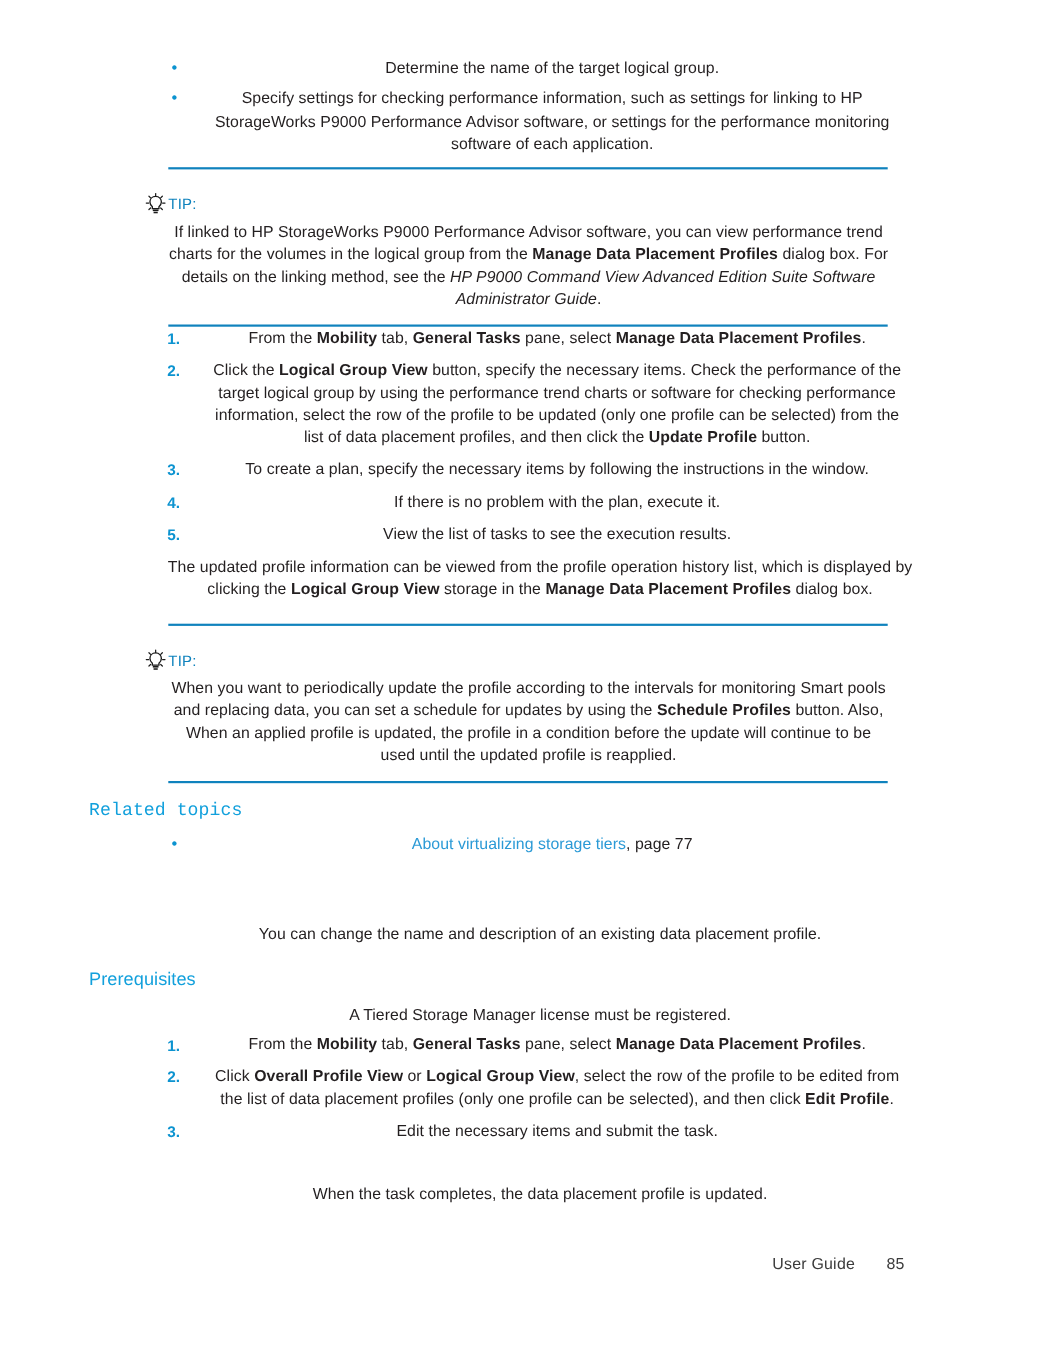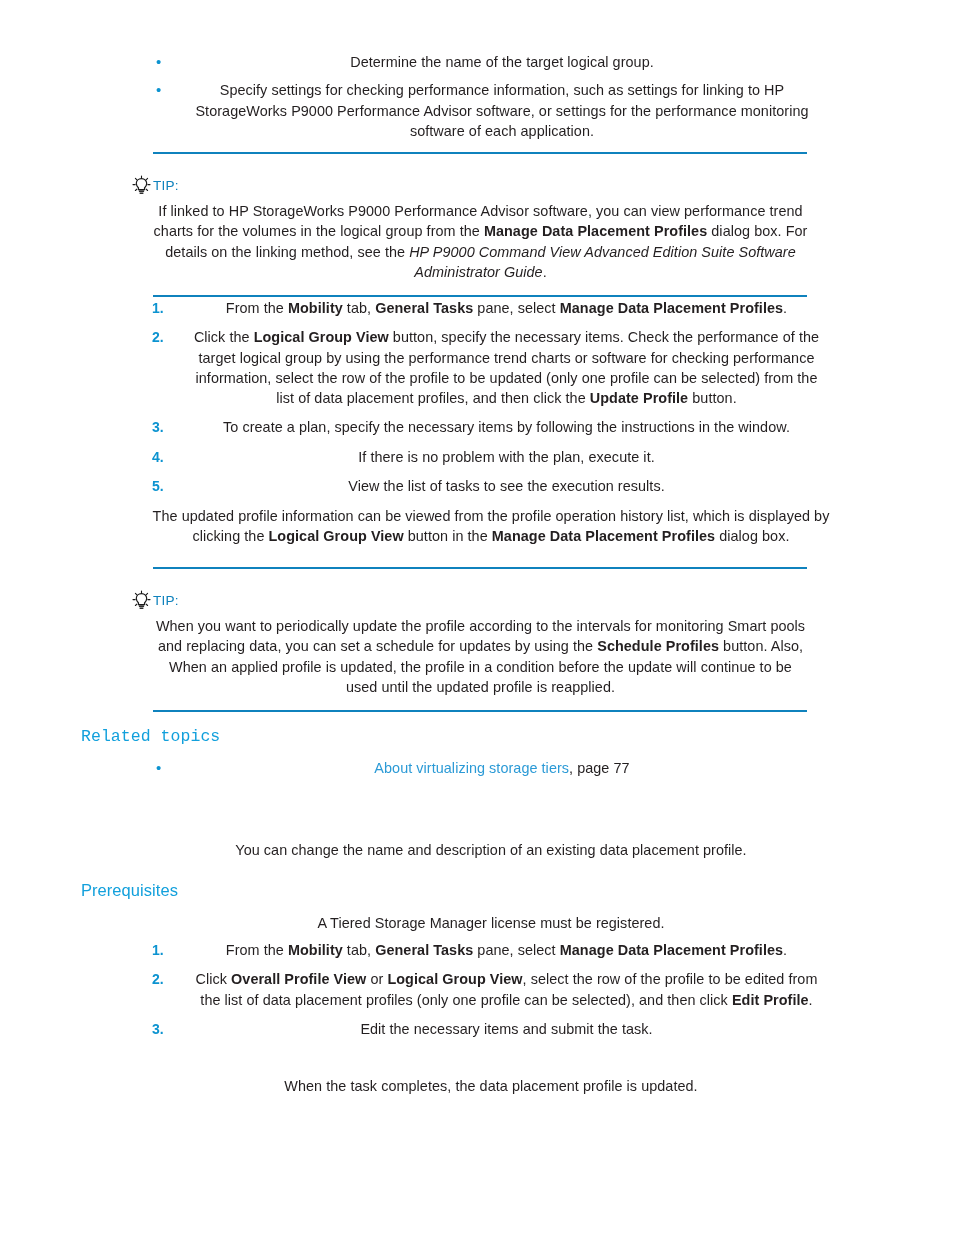--- a/index.html
+++ b/index.html
@@ -236,21 +236,21 @@
       <div class="num-row">
         <span class="num-mark">4.</span>
         <span class="num-text body-text"><span>If there is no problem with the plan, execute it.</span></span>
       </div>
       <div class="num-row">
         <span class="num-mark">5.</span>
         <span class="num-text body-text"><span>View the list of tasks to see the execution results.</span></span>
       </div>
     </div>
 
-  <div class="para body-text" style="top:506px;" id="para-one"><span>The updated profile information can be viewed from the profile operation history list, which is displayed by clicking the </span><b>Logical Group View</b><span> button in the </span><b>Manage Data Placement Profiles</b><span> dialog box.</span></div>
+  <div class="para body-text" style="top:506px;" id="para-one"><span>The updated profile information can be viewed from the profile operation history list, which is displayed by clicking the </span><b>Logical Group View</b><span> storage in the </span><b>Manage Data Placement Profiles</b><span> dialog box.</span></div>
 
   <div class="tip" style="top:567px;">
     <div class="tip-rule"></div>
     <div class="tip-head">
       <span class="tip-icon">
         <svg width="23" height="20" viewBox="0 0 23 20">
           <g stroke="#1a1a1a" stroke-width="1.1" fill="none" stroke-linecap="round">
             <line x1="11.5" y1="1.0" x2="11.5" y2="3.2"></line>
             <line x1="5.4" y1="3.4" x2="6.9" y2="4.9"></line>
             <line x1="17.6" y1="3.4" x2="16.1" y2="4.9"></line>
@@ -294,14 +294,18 @@
         <span class="num-text body-text"><span>Click </span><b>Overall Profile View</b><span> or </span><b>Logical Group View</b><span>, select the row of the profile to be edited from the list of data placement profiles (only one profile can be selected), and then click </span><b>Edit Profile</b><span>.</span></span>
       </div>
       <div class="num-row">
         <span class="num-mark">3.</span>
         <span class="num-text body-text"><span>Edit the necessary items and submit the task.</span></span>
       </div>
     </div>
 
   <div class="para body-text" style="top:1076px;">When the task completes, the data placement profile is updated.</div>
 
+  <div class="footer">
+    <span class="footer-label">User Guide</span>
+    <span class="footer-page">85</span>
+  </div>
 
 </div>
 
 </body></html>

